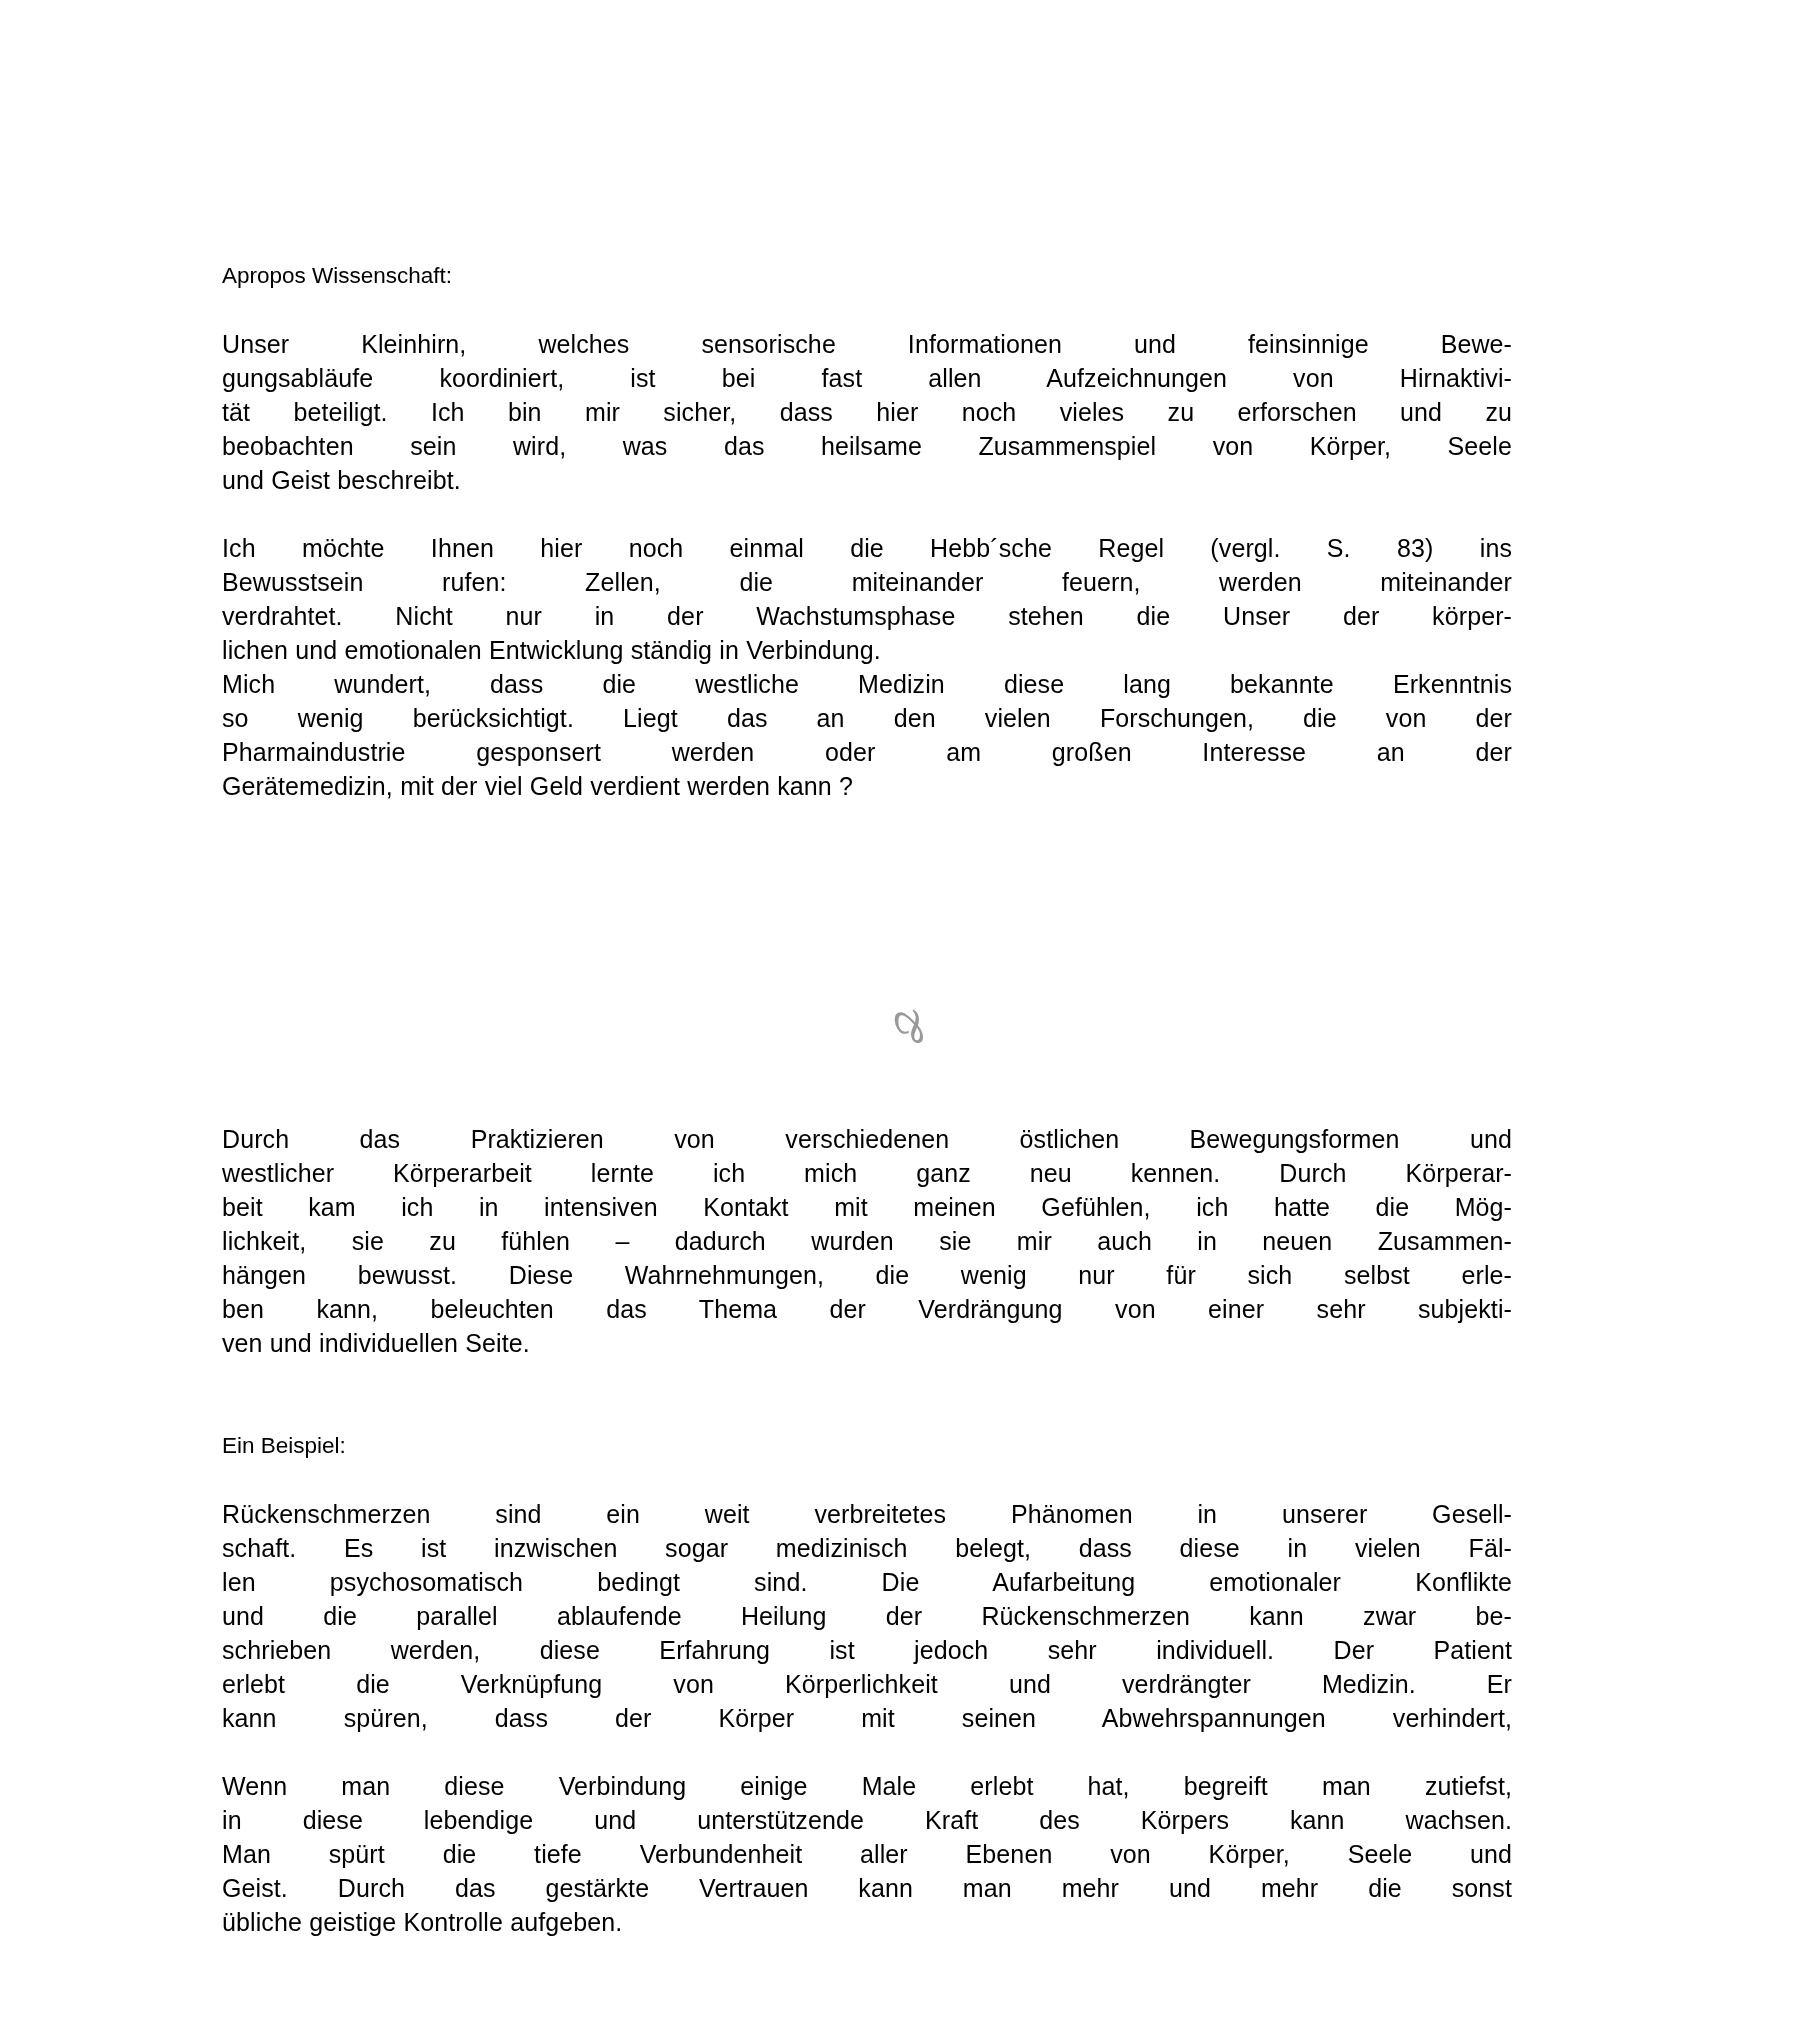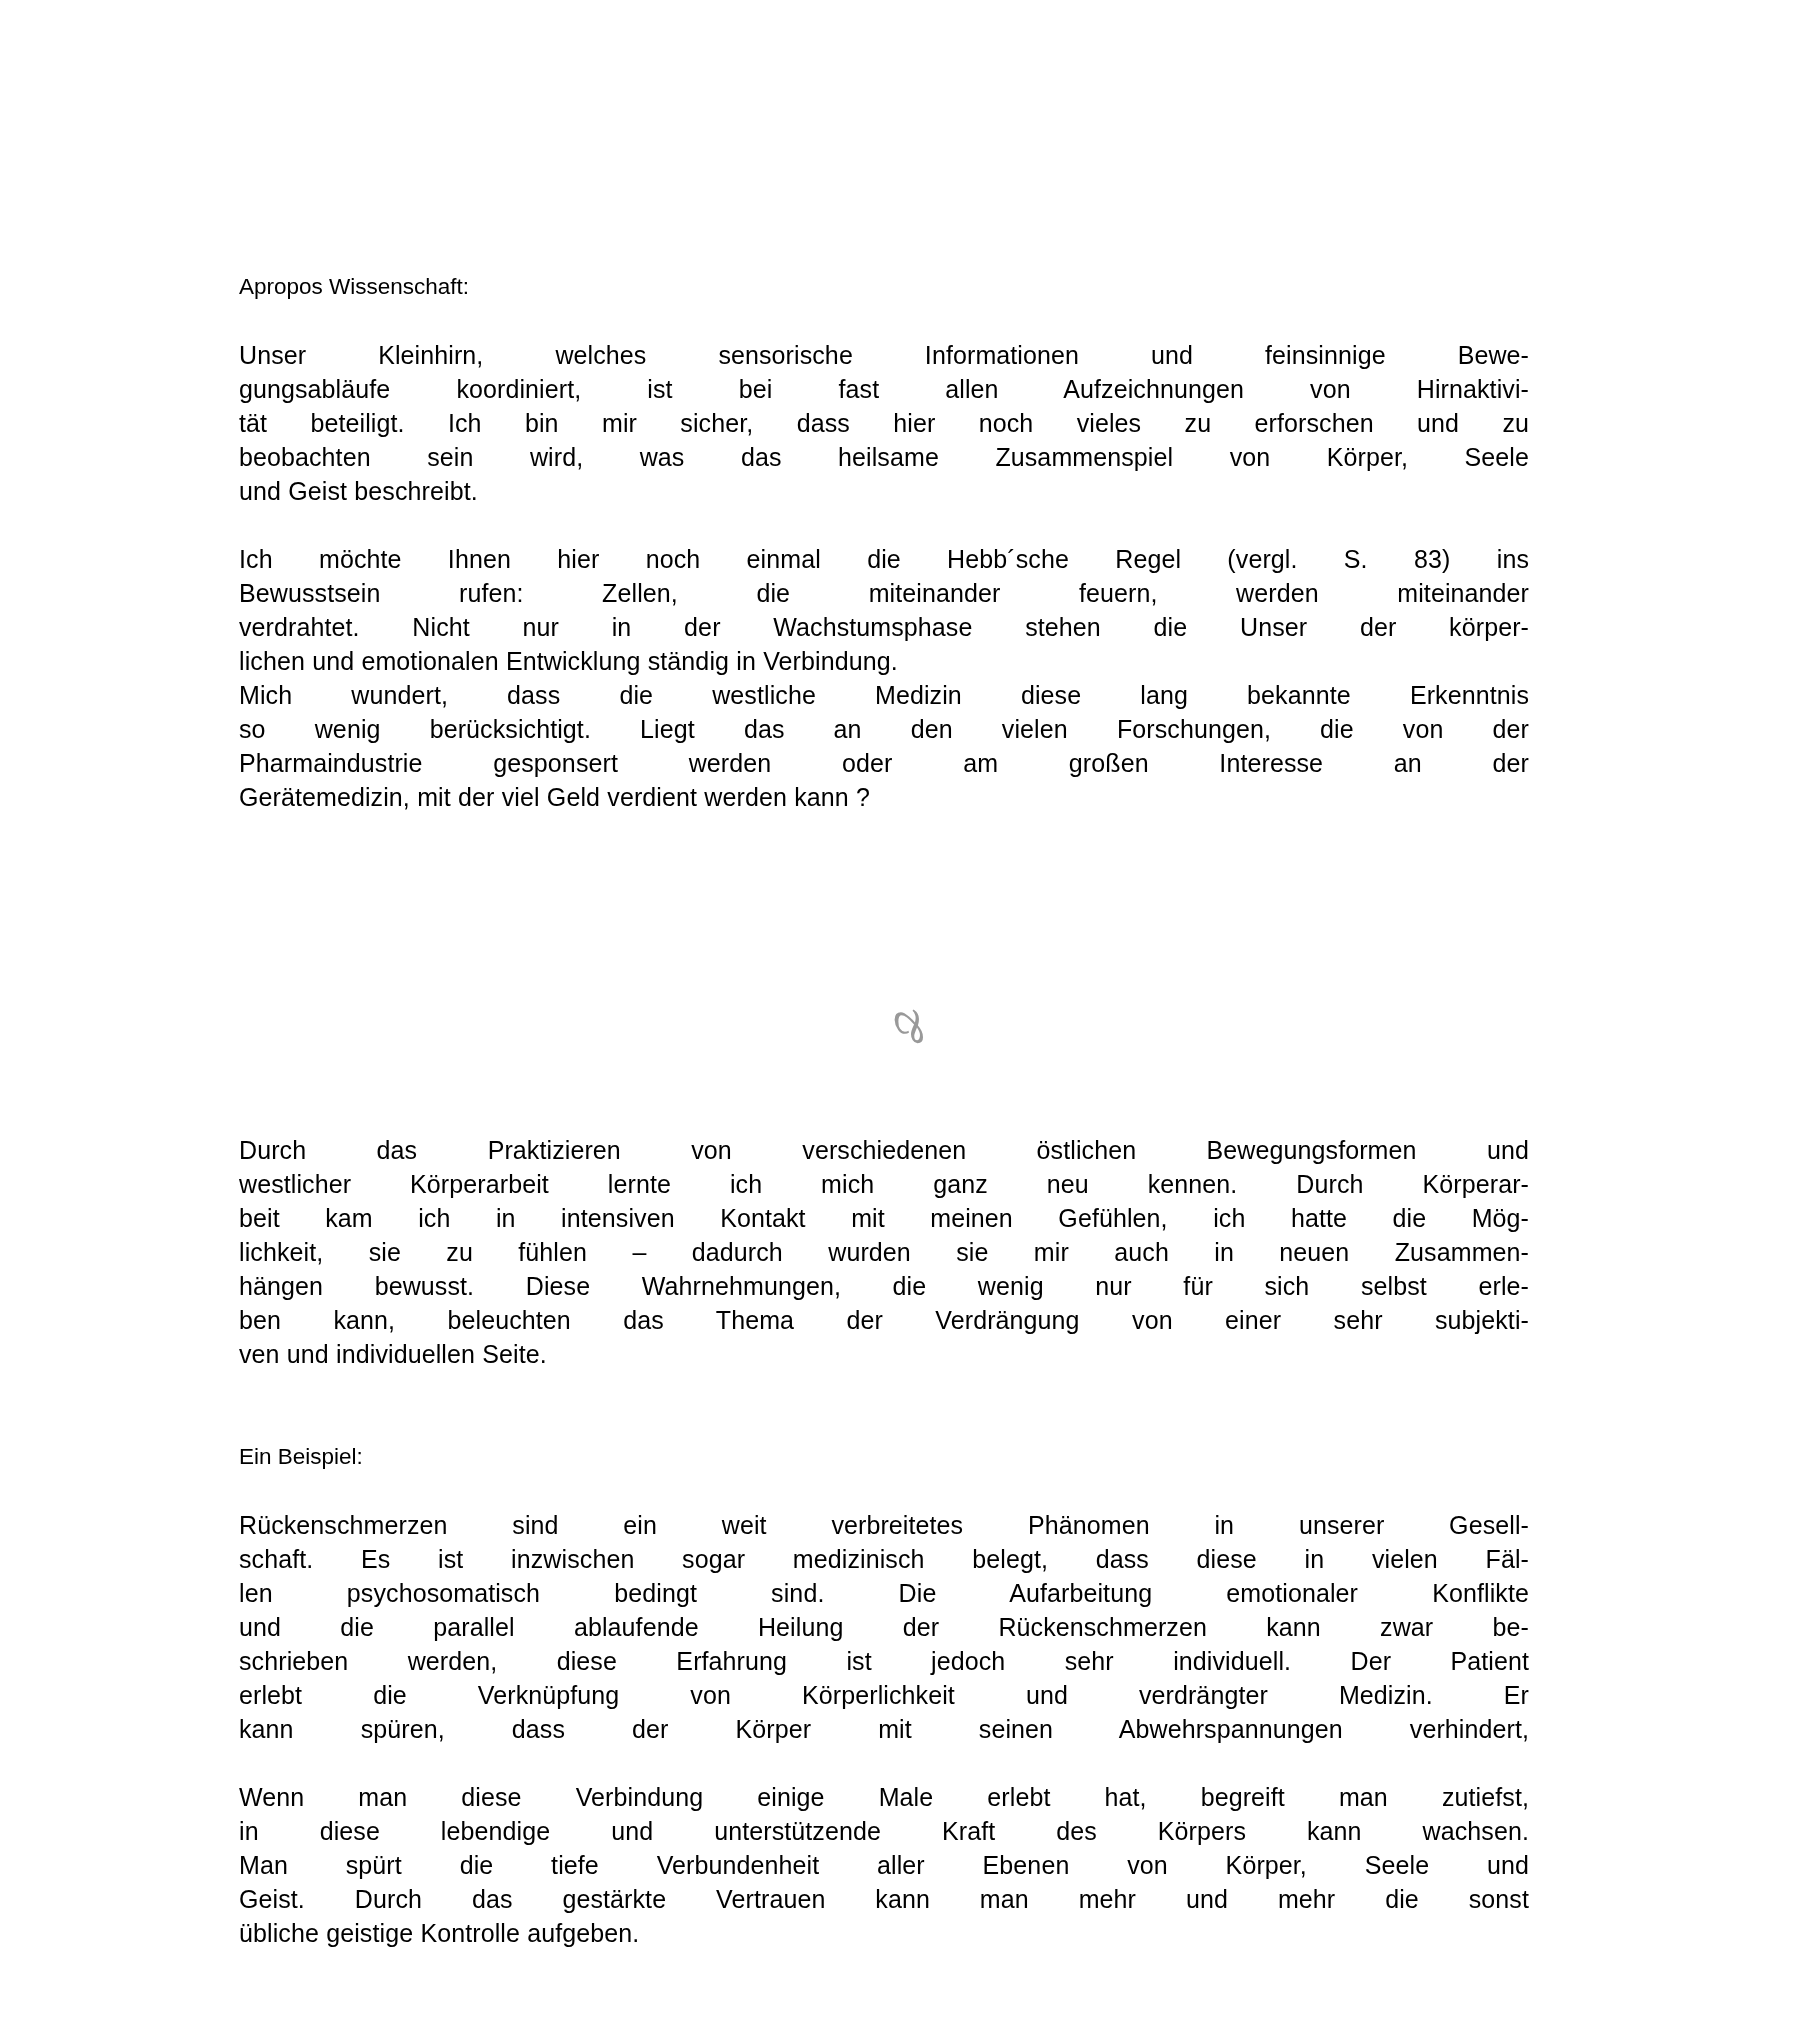--- a/index.html
+++ b/index.html
@@ -17,24 +17,23 @@
     width: 1819px;
     height: 2582px;
     background: #ffffff;
     overflow: hidden;
     box-sizing: border-box;
   }
 
   
   .text-column {
     position: absolute;
-    left: 239px;
+    left: 222px;
     top: 259px;
     width: 1290px;
-    margin-top: 11px;
   }
 
   .para {
     font-size: 25px;
     line-height: 34px;
     text-align: justify;
     text-justify: inter-word;
     letter-spacing: 0.1px;
     word-spacing: 0.2px;
     margin: 0;

